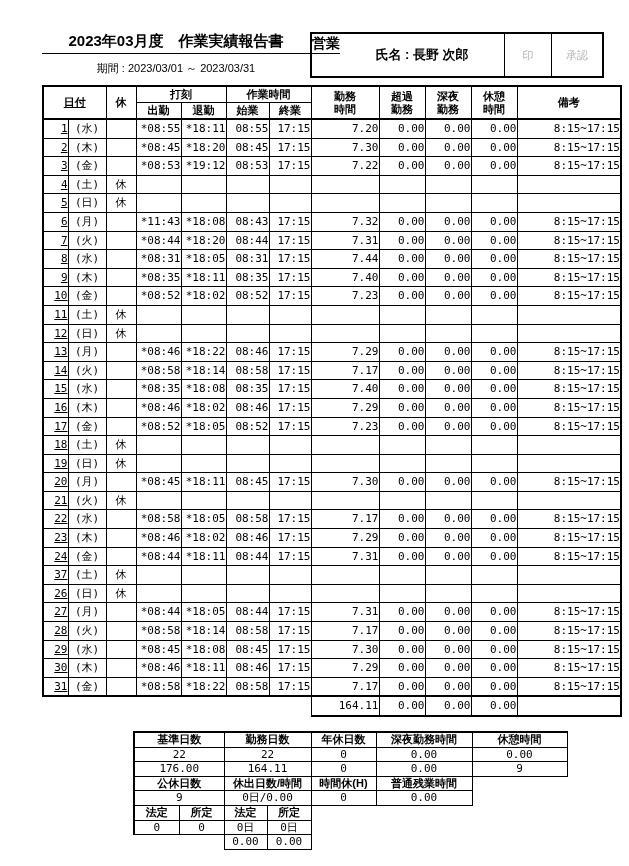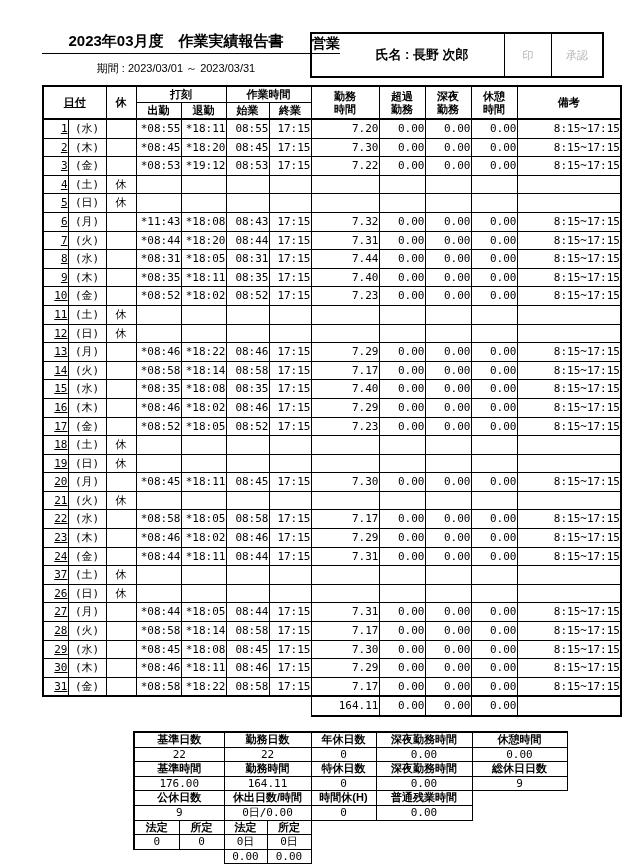--- a/index.html
+++ b/index.html
@@ -604,27 +604,20 @@
       <th>休憩時間</th>
     </tr>
     <tr>
       <td colspan="2">22</td>
       <td colspan="2">22</td>
       <td>0</td>
       <td>0.00</td>
       <td>0.00</td>
     </tr>
     <tr>
-      <th colspan="2">基準時間</th>
-      <th colspan="2">勤務時間</th>
-      <th>特休日数</th>
-      <th>深夜勤務時間</th>
-      <th>総休日日数</th>
-    </tr>
-    <tr>
       <td colspan="2">176.00</td>
       <td colspan="2">164.11</td>
       <td>0</td>
       <td>0.00</td>
       <td>9</td>
     </tr>
     <tr>
       <th colspan="2">公休日数</th>
       <th colspan="2">休出日数/時間</th>
       <th>時間休(H)</th>

